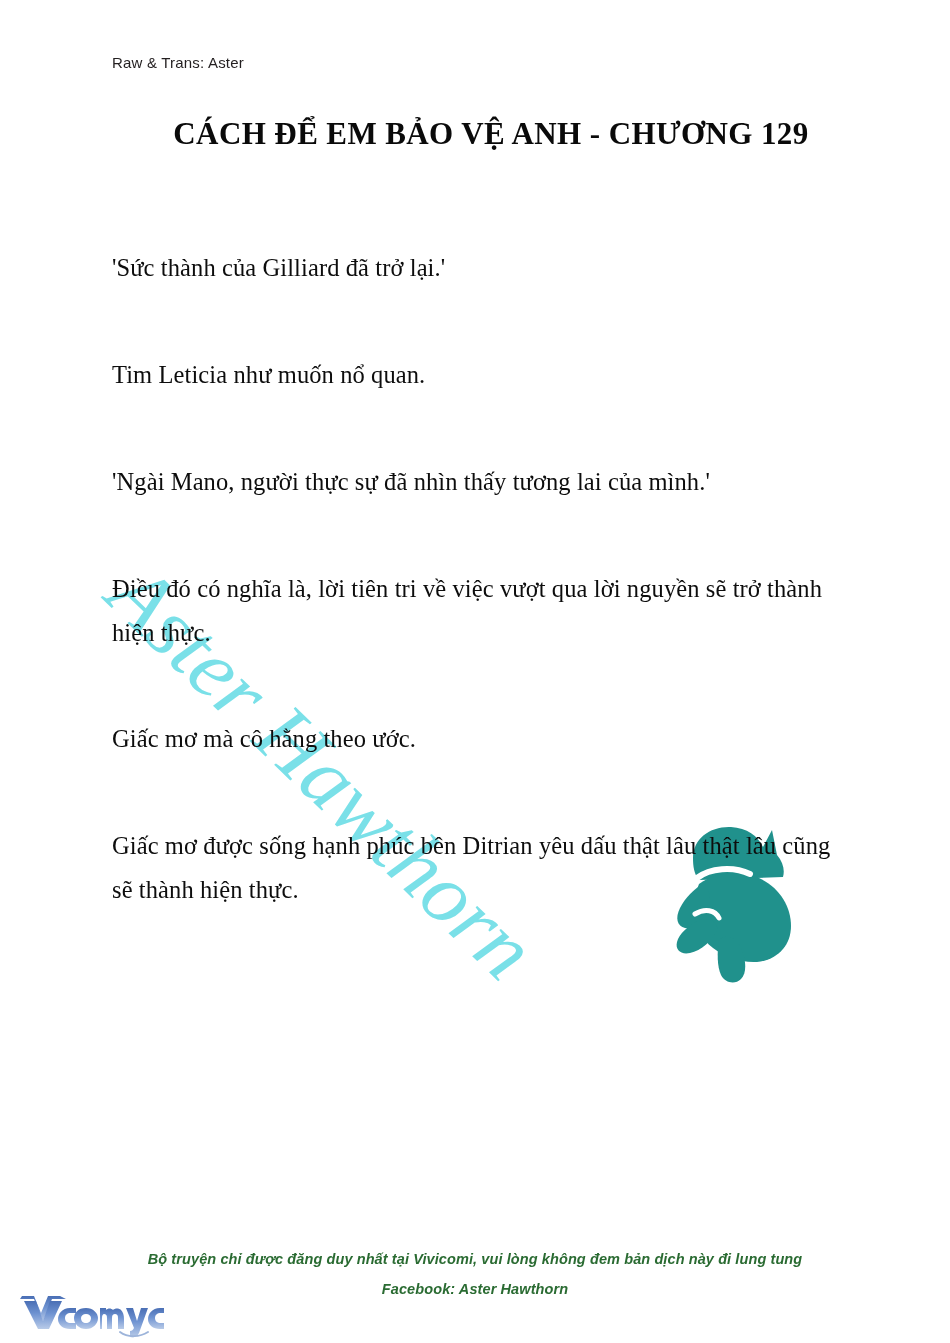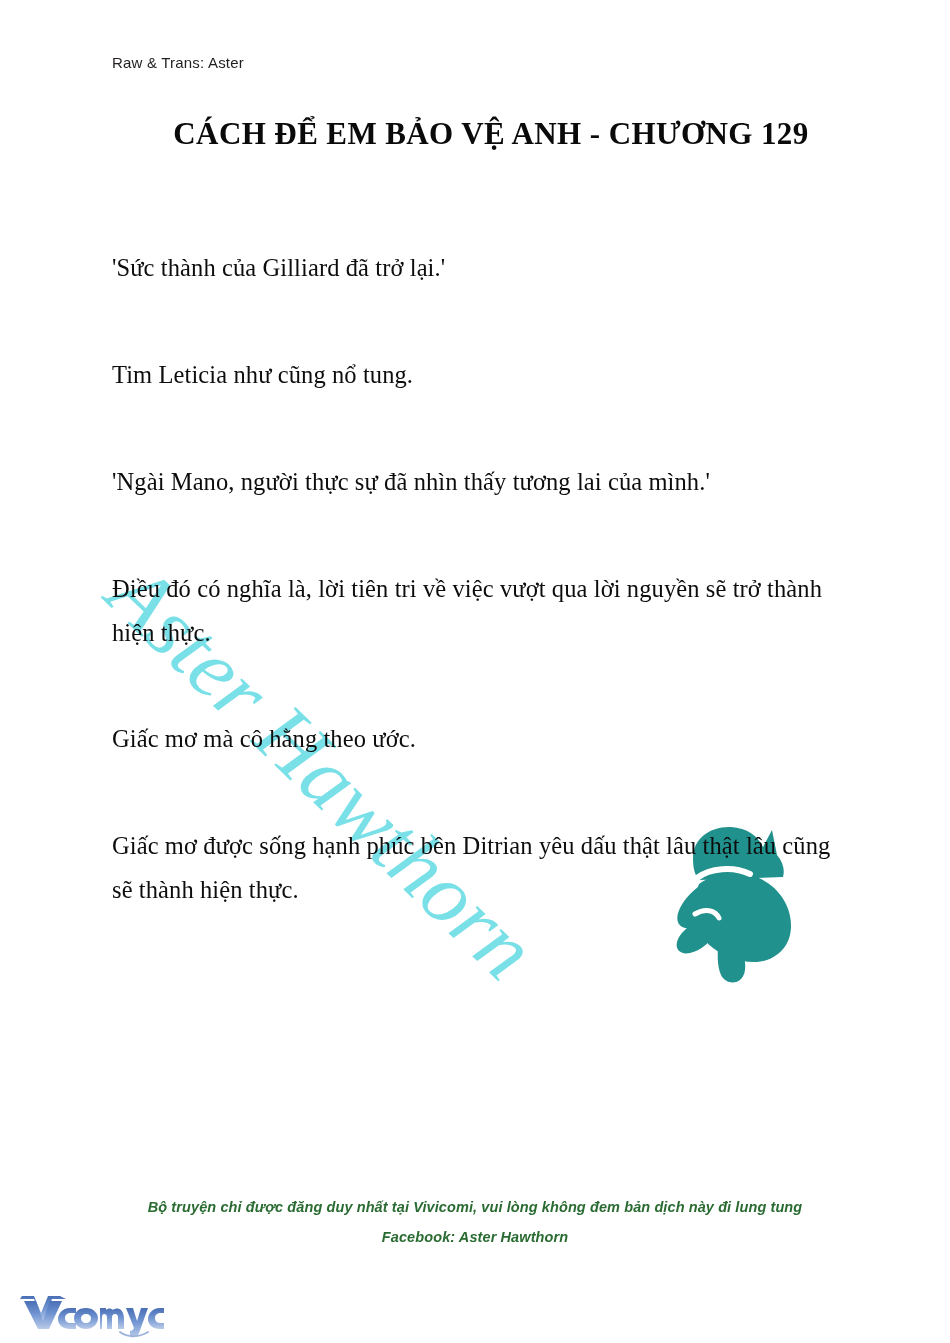--- a/index.html
+++ b/index.html
@@ -98,21 +98,21 @@
     top: 822px;
     width: 150px;
     height: 165px;
     z-index: 2;
   }
 
   
   .footer-note {
     position: absolute;
     left: 0;
-    top: 1192px;
+    top: 1244px;
     width: 950px;
     text-align: center;
     z-index: 3;
   }
   .footer-line {
     font-family: "Liberation Sans", "DejaVu Sans", sans-serif;
     font-weight: bold;
     font-style: italic;
     font-size: 14.5px;
     color: #2a6b32;
@@ -184,21 +184,21 @@
                  C 83 118, 74 110, 64 118 Z"></path>
       </g>
 
       <path d="M42 56 C 55 46, 78 44, 95 52" stroke="#ffffff" stroke-width="6" fill="none" stroke-linecap="round"></path>
       <path d="M40 92 C 50 86, 60 88, 64 96" stroke="#ffffff" stroke-width="5" fill="none" stroke-linecap="round"></path>
     </svg>
   </div>
 
   <div class="body-block">
     <p class="para">'Sức thành của Gilliard đã trở lại.'</p>
-    <p class="para">Tim Leticia như cũng nổ tung.</p>
+    <p class="para">Tim Leticia như muốn nổ quan.</p>
     <p class="para">'Ngài Mano, người thực sự đã nhìn thấy tương lai của mình.'</p>
     <p class="para tight">Điều đó có nghĩa là, lời tiên tri về việc vượt qua lời nguyền sẽ trở thành hiện thực.</p>
     <p class="para">Giấc mơ mà cô hằng theo ước.</p>
     <p class="para">Giấc mơ được sống hạnh phúc bên Ditrian yêu dấu thật lâu thật lâu cũng sẽ thành hiện thực.</p>
   </div>
 
   <div class="footer-note">
     <div class="footer-line">Bộ truyện chỉ được đăng duy nhất tại Vivicomi, vui lòng không đem bản dịch này đi lung tung</div>
     <div class="footer-line">Facebook: Aster Hawthorn</div>
   </div>

